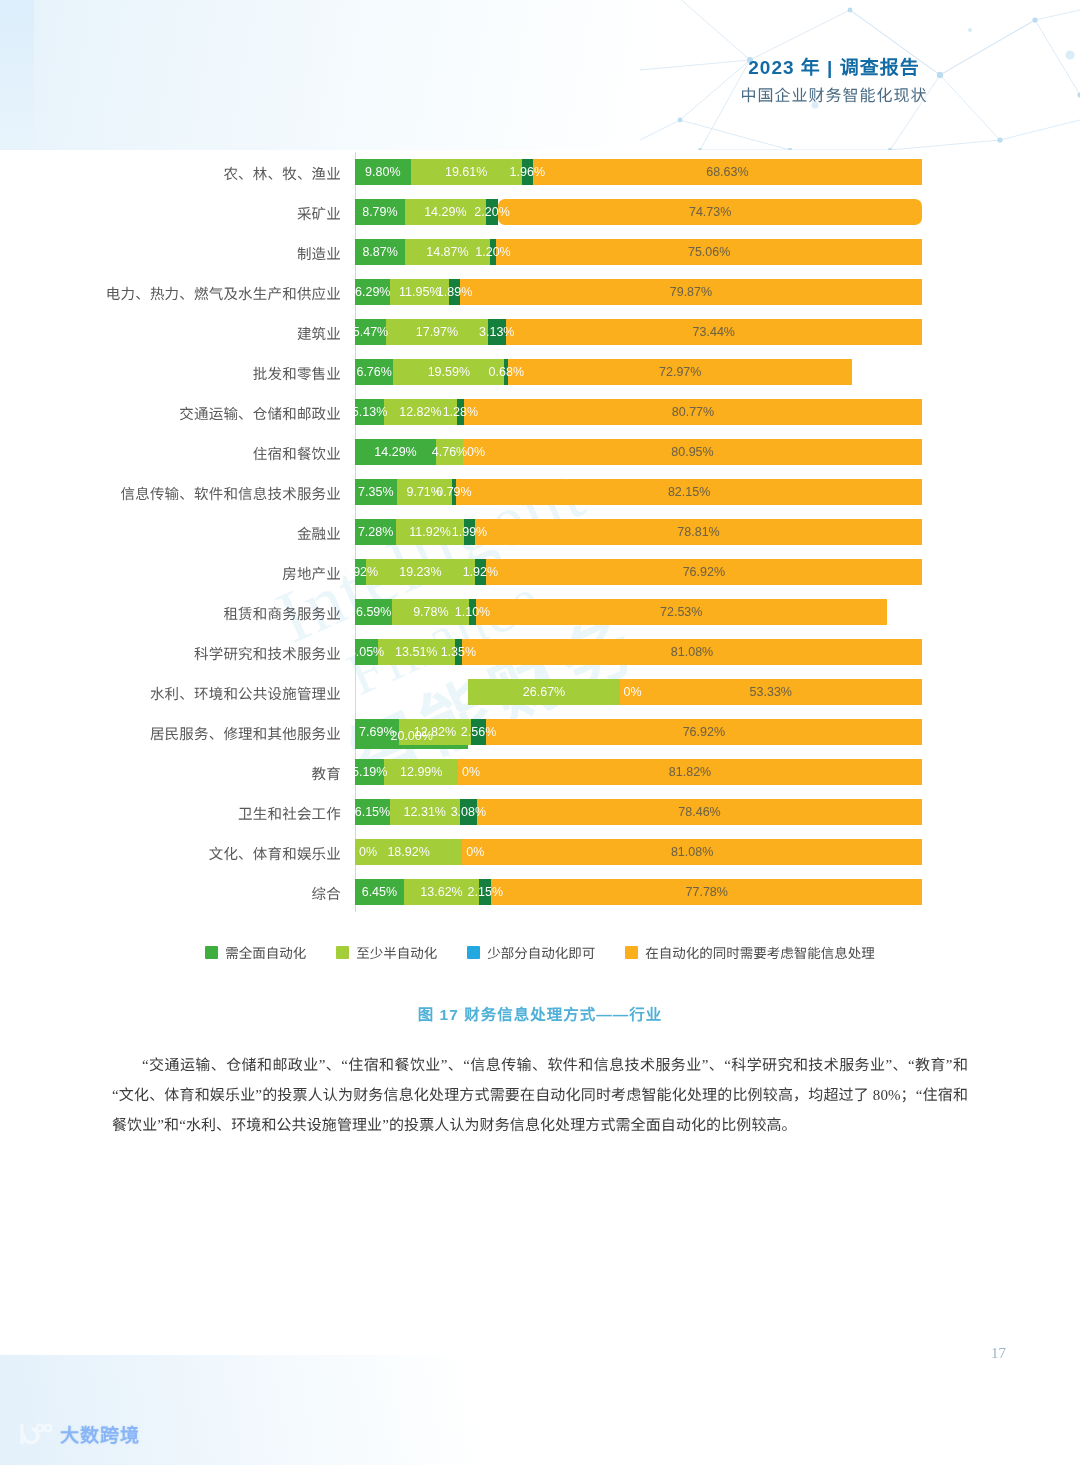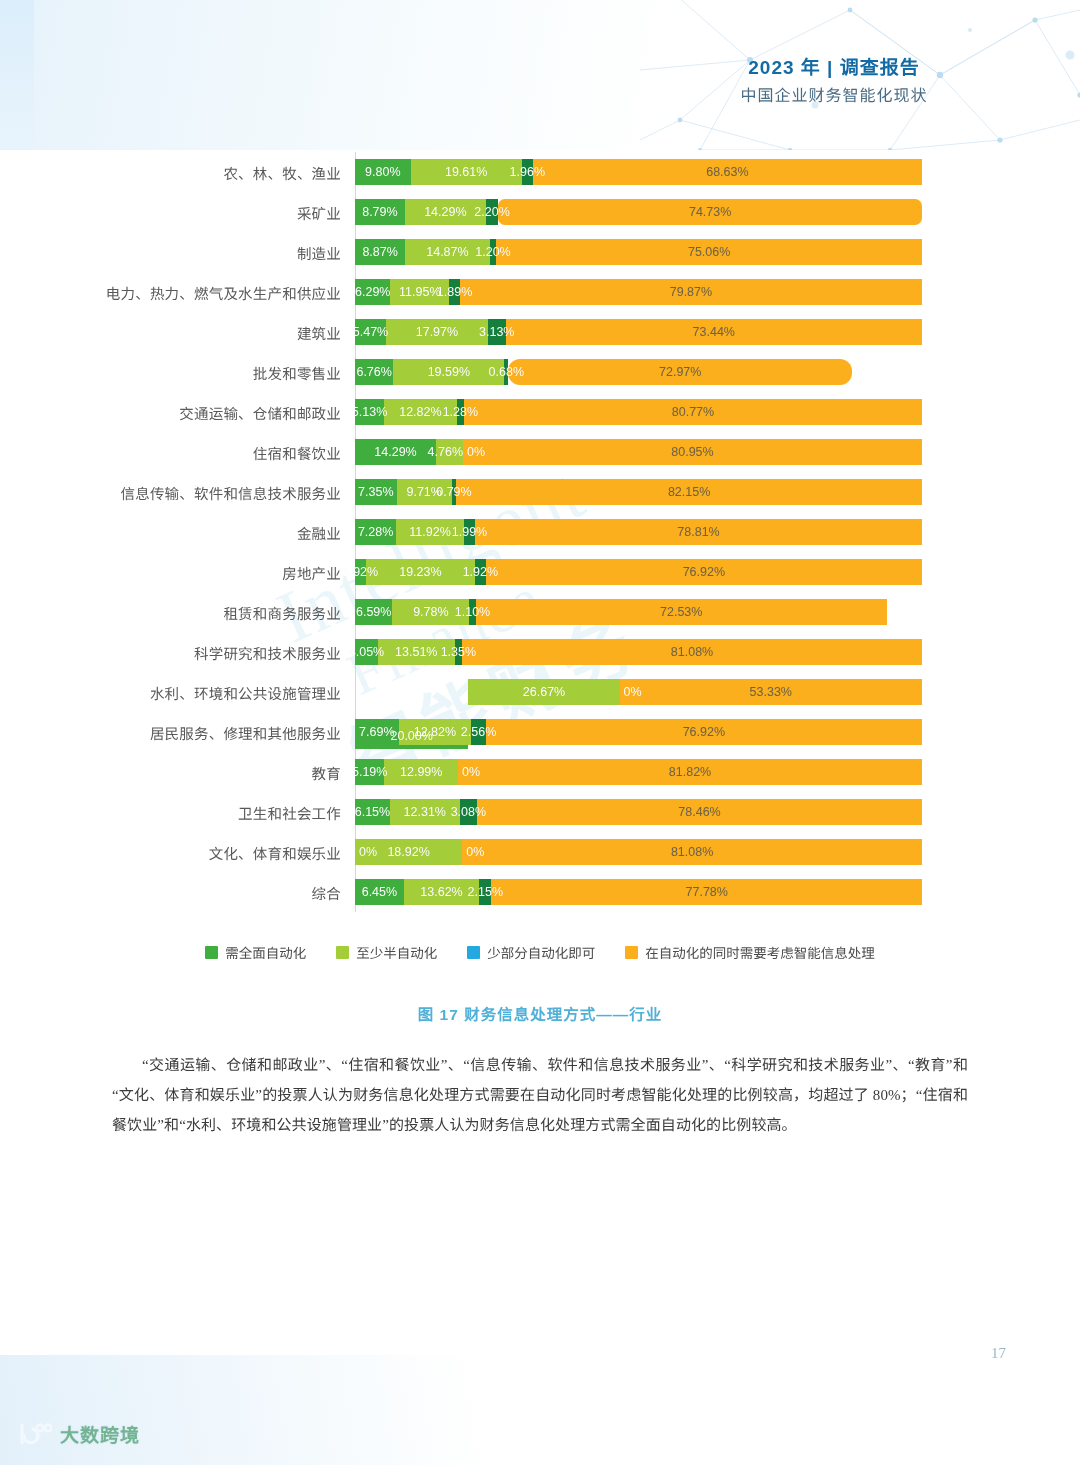--- a/index.html
+++ b/index.html
@@ -116,21 +116,21 @@
     font-family:"Liberation Serif","DejaVu Serif",serif;
   }
 
   
   .footlogo{
     position:absolute;left:18px;bottom:18px;display:flex;align-items:center;gap:8px;
     opacity:.55;pointer-events:none;
   }
   .footlogo .mark{width:34px;height:24px;}
   .footlogo .ftxt{
-    font-size:19px;font-weight:bold;color:#15803d;letter-spacing:1px;
+    font-size:19px;font-weight:bold;color:#3b82f6;letter-spacing:1px;
     text-shadow:0 0 2px rgba(160,195,220,.9);
   }
 </style>
 </head>
 <body>
 
 <div class="band-top"></div>
 <div class="band-top-left"></div>
 <div class="band-bottom"></div>
 
@@ -271,21 +271,21 @@
         <div class="bars">
           <div class="seg s0" style="width: 38.3292px;">
             <span>6.76%</span>
           </div>
           <div class="seg s1" style="width: 111.075px;">
             <span>19.59%</span>
           </div>
           <div class="seg s2" style="width: 3.8556px;">
             <span>0.68%</span>
           </div>
-          <div class="seg s3" style="width: 344px; border-radius: 12px;">
+          <div class="seg s3" style="width: 344px;">
             <span>72.97%</span>
           </div>
         </div>
       </div>
       <div class="row">
         <div class="rowlabel">交通运输、仓储和邮政业</div>
         <div class="bars">
           <div class="seg s0" style="width: 29.0871px;">
             <span>5.13%</span>
           </div>
@@ -299,21 +299,21 @@
             <span>80.77%</span>
           </div>
         </div>
       </div>
       <div class="row">
         <div class="rowlabel">住宿和餐饮业</div>
         <div class="bars">
           <div class="seg s0" style="width: 81.0243px;">
             <span>14.29%</span>
           </div>
-          <div class="seg s1" style="width: 26.9892px; justify-content: flex-end;">
+          <div class="seg s1" style="width: 26.9892px;">
             <span>4.76%</span>
           </div>
           <div class="seg s2 zero" style="width: 0px;">
             <span>0%</span>
           </div>
           <div class="seg s3" style="width: 458.986px;">
             <span>80.95%</span>
           </div>
         </div>
       </div>

